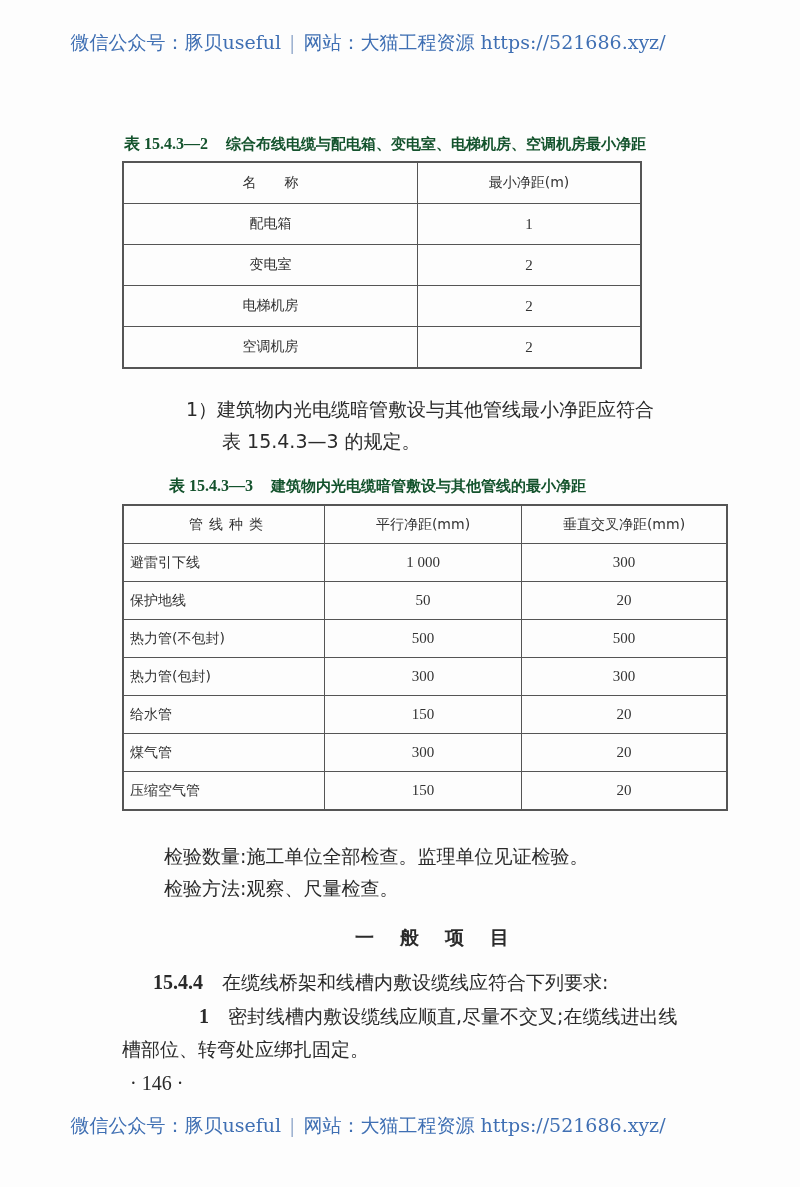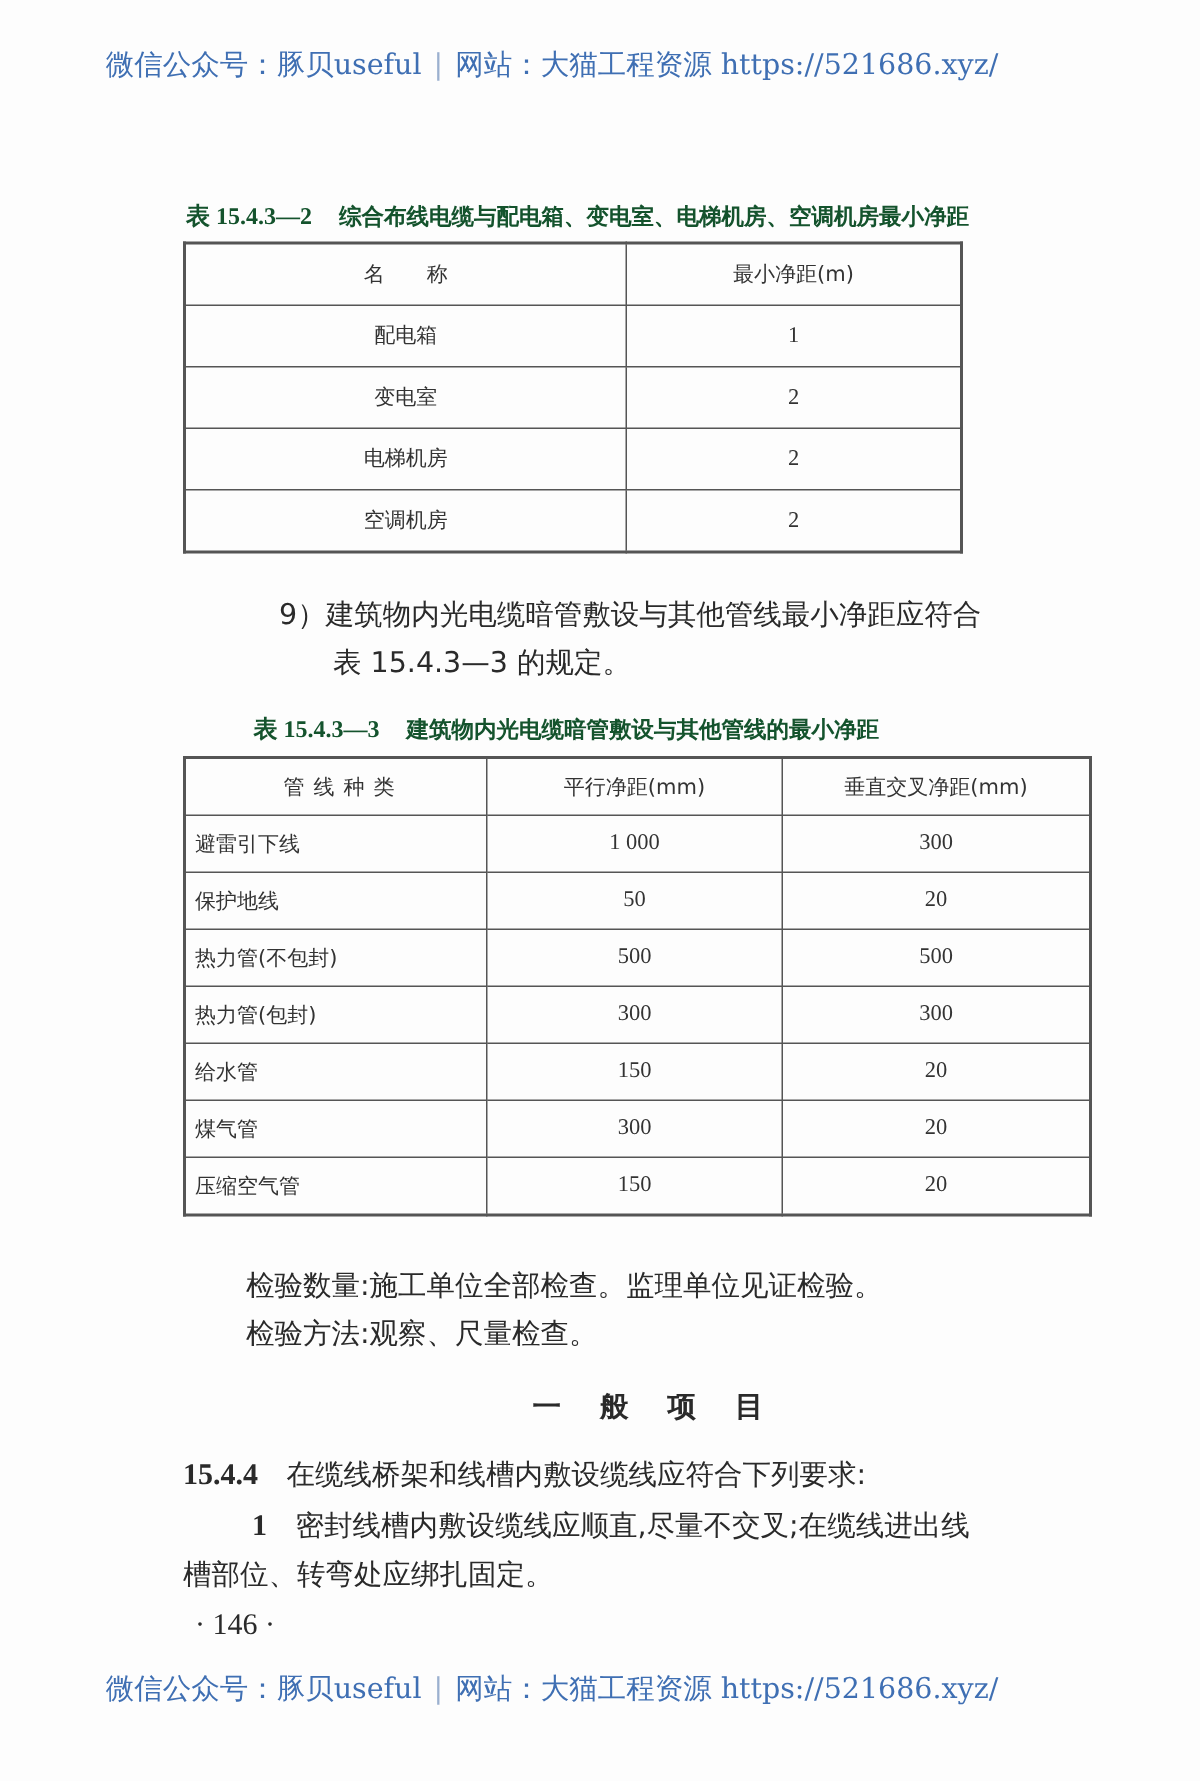--- a/index.html
+++ b/index.html
@@ -42,21 +42,21 @@
     #table2 td { height: 37px; }
     #table2 td.c0 { width: 190px; text-align: left; padding-left: 6px; }
     #table2 td.c1 { width: 196px; text-align: center; margin-left: 32px; }
     #table2 td.c2 { text-align: center; }
     #table2 tr.head td.c0 { text-align: center; padding-left: 10px; letter-spacing: 6px; }
 
     .para {
       position: absolute; font-size: 19px; color: #2a2a2a; white-space: nowrap;
       font-family: "DejaVu Sans", "Liberation Sans", sans-serif;
     }
-    .para .n { font-family: "Liberation Serif", "DejaVu Serif", serif; font-size: 20px; }
+    .para .n { font-family: "Liberation Serif", "DejaVu Serif", serif; font-size: 20px; margin-left: 31px; }
     .bold { font-weight: bold; }
     .section-head { letter-spacing: 26px; font-weight: bold; font-size: 19px; }
     .pageno { font-family: "Liberation Serif", "DejaVu Serif", serif; font-size: 20px; }
   </style>
 </head>
 <body>
 
 <div class="watermark wm-top">
   <span>微信公众号：豚贝useful</span><span class="sep">|</span><span>网站：大猫工程资源 https://521686.xyz/</span>
 </div>
@@ -83,21 +83,21 @@
     <td class="c0">电梯机房</td>
     <td class="c1 num">2</td>
   </tr>
   <tr>
     <td class="c0">空调机房</td>
     <td class="c1 num">2</td>
   </tr>
 </tbody>
   </table>
 
-<div class="para" style="left:186px; top:397px;">9）建筑物内光电缆暗管敷设与其他管线最小净距应符合</div>
+<div class="para" style="left:186px; top:397px;">1）建筑物内光电缆暗管敷设与其他管线最小净距应符合</div>
 <div class="para" style="left:222px; top:429px;">表 15.4.3—3 的规定。</div>
 
 <div class="caption" style="left:169px; top:476px;text-align:right;">
   <span class="num">表 15.4.3—3</span><span>建筑物内光电缆暗管敷设与其他管线的最小净距</span>
 </div>
 
 <table class="t" id="table2">
   <tbody>
       <tr class="head">
     <td class="c0">管线种类</td>

